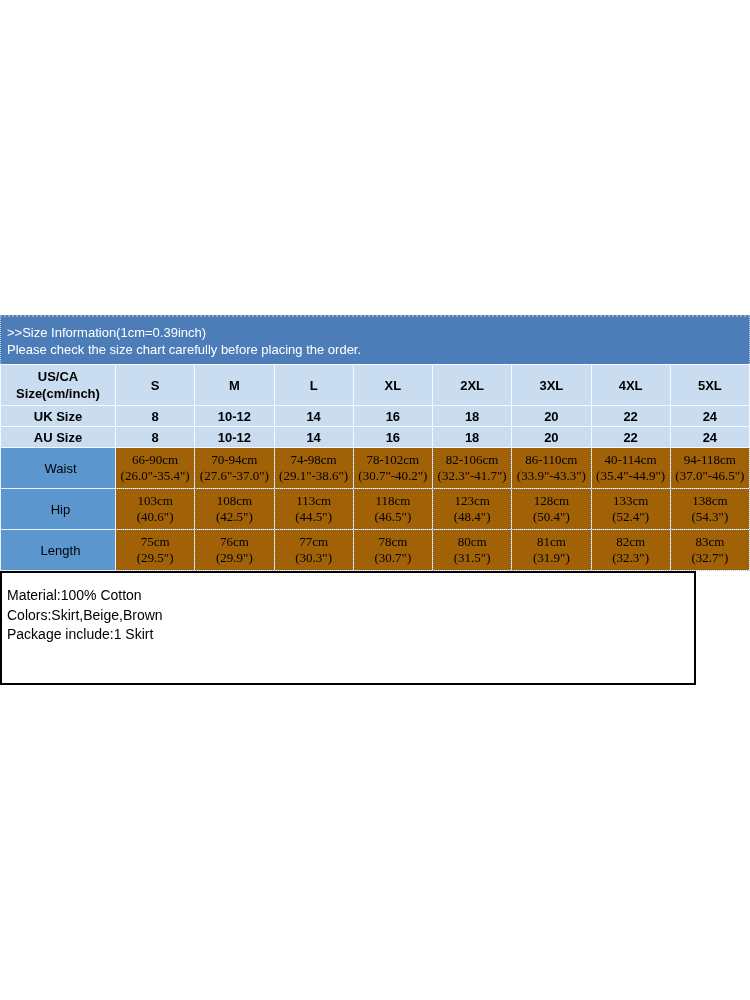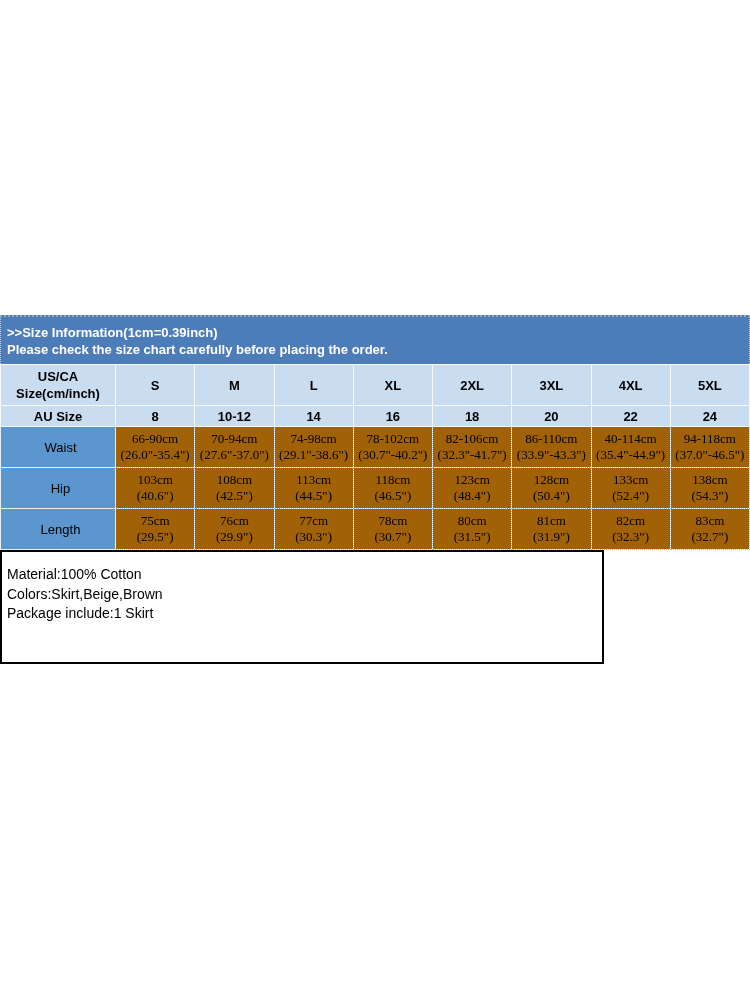--- a/index.html
+++ b/index.html
@@ -6,21 +6,21 @@
   body{
     width:750px;height:1000px;overflow:hidden;
     font-family:"Liberation Sans", sans-serif;
     color:#000;
   }
   .sheet{margin-top:315px;width:750px;}
 
   
   .banner{
     box-sizing:border-box;width:750px;height:49px;
-    background:#4d7db8;color:#ffffff;font-weight:bold;font-size:13px;
+    background:#4d7db8;color:#ffffff;font-weight:normal;font-size:13px;
     padding:7px 4px 0 6px;line-height:17px;
     border-top:2px dotted #9aa7b8;
     border-left:1px dotted #c3d3e6;border-right:1px dotted #c3d3e6;
   }
 
   
   table.size-table{
     width:750px;table-layout:fixed;border-collapse:collapse;
     font-size:13px;
   }
@@ -35,21 +35,21 @@
   .blue-cell{background:#c9dcf0;font-weight:bold;border-color:#eef4fb !important;}
   .corner{line-height:17px;}
   .label-cell{
     background:#5b96cf;font-weight:normal;text-align:left;
     padding-left:5px !important;border-color:#cfe1f2 !important;
   }
   .data-cell{background:#a16207;line-height:16px;font-weight:normal;font-family:Liberation Serif, serif;}
 
   
   .details-box{
-    box-sizing:border-box;width:604px;height:114px;
+    box-sizing:border-box;width:696px;height:114px;
     border:2px solid #000000;background:#ffffff;
     padding:13px 5px 5px 5px;font-size:14px;line-height:19.5px;
   }
 </style>
 </head>
 <body>
 
 <div class="sheet">
 
   <div class="banner">
@@ -70,20 +70,31 @@
         </th>
       <th class="blue-cell">S</th>
           <th class="blue-cell">M</th>
           <th class="blue-cell">L</th>
           <th class="blue-cell">XL</th>
           <th class="blue-cell">2XL</th>
           <th class="blue-cell">3XL</th>
           <th class="blue-cell">4XL</th>
           <th class="blue-cell">5XL</th>
         </tr>
+      <tr class="row-uk" id="uk-row">
+        <td class="blue-cell">UK Size</td>
+      <td class="blue-cell">8</td>
+          <td class="blue-cell">10-12</td>
+          <td class="blue-cell">14</td>
+          <td class="blue-cell">16</td>
+          <td class="blue-cell">18</td>
+          <td class="blue-cell">20</td>
+          <td class="blue-cell">22</td>
+          <td class="blue-cell">24</td>
+        </tr>
       <tr class="row-au" id="au-row">
         <td class="blue-cell">AU Size</td>
       <td class="blue-cell">8</td>
           <td class="blue-cell">10-12</td>
           <td class="blue-cell">14</td>
           <td class="blue-cell">16</td>
           <td class="blue-cell">18</td>
           <td class="blue-cell">20</td>
           <td class="blue-cell">22</td>
           <td class="blue-cell">24</td>

